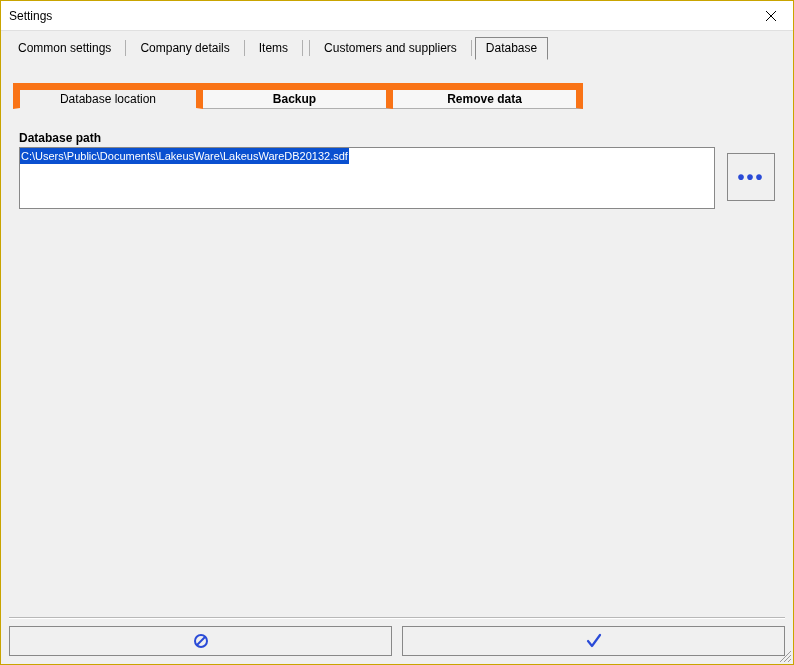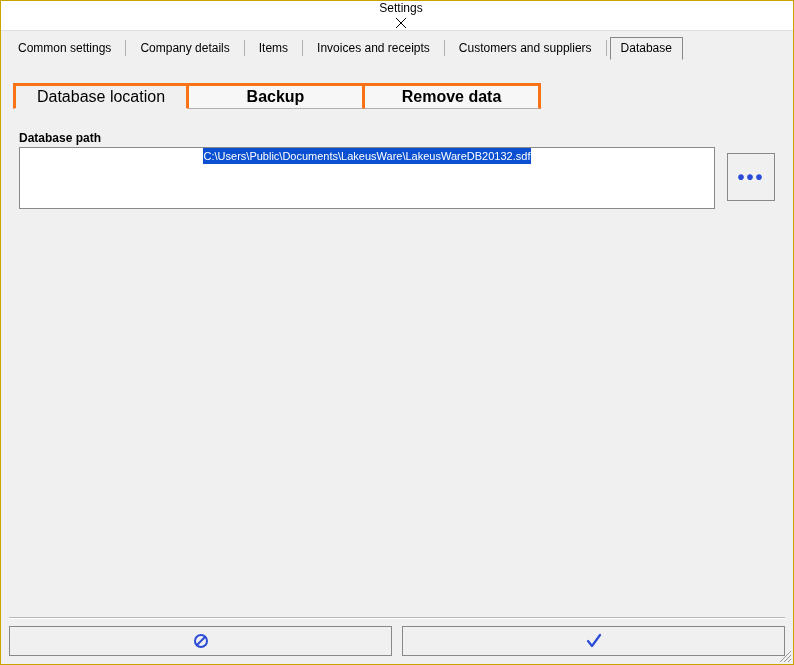--- a/index.html
+++ b/index.html
@@ -17,21 +17,20 @@
     background: #f0f0f0;
     position: relative;
   }
   .titlebar {
     height: 30px;
     background: #ffffff;
     display: flex;
     align-items: center;
     padding: 0 0 0 8px;
     border-bottom: 1px solid #e0e0e0;
-    flex-direction: column;
   }
   .titlebar .title {
     font-size: 12px;
     color: #000;
     flex: 1;
   }
   .titlebar .close {
     width: 45px; height: 30px;
     display: flex; align-items: center; justify-content: center;
     cursor: default;
@@ -64,29 +63,29 @@
     width: 1px; height: 16px;
     background: #b0b0b0;
     margin: 0 3px;
   }
   .subtabs {
     display: flex;
     margin: 26px 12px 0 12px;
   }
   .subtabs .subtab {
     flex: 0 0 auto;
-    width: 176px;
+    width: 190px;
     height: 26px;
     display: flex;
     align-items: center;
     justify-content: center;
-    border: 3px solid #f97316;
+    border: 7px solid #f97316;
     border-bottom: 1px solid #b0b0b0;
     background: #f7f7f7;
-    font-size: 16px;
+    font-size: 12px;
     cursor: default;
   }
   .subtabs .subtab.active {
     background: #f0f0f0;
     border-bottom: 1px solid #f0f0f0;
   }
   .subtabs .subtab + .subtab { border-left: none; font-weight: bold; }
   .content {
     padding: 22px 18px 0 18px;
   }
@@ -100,21 +99,20 @@
     gap: 12px;
     align-items: flex-start;
   }
   .pathbox {
     flex: 1;
     height: 62px;
     border: 1px solid #888;
     background: #fff;
     padding: 0;
     overflow: hidden;
-    text-align: center;
   }
   .pathbox .selected {
     display: inline-block;
     background: #0a50d0;
     color: #fff;
     font-size: 11px;
     padding: 1px 1px;
     line-height: 14px;
   }
   .browse-btn {
@@ -176,21 +174,20 @@
     </div>
   </div>
 
   <div class="tabs-top">
     <div class="tab">Common settings</div>
     <div class="sep"></div>
     <div class="tab">Company details</div>
     <div class="sep"></div>
     <div class="tab">Items</div>
     <div class="sep"></div>
-    <div class="tab">Invoices and receipts</div>
     <div class="sep"></div>
     <div class="tab">Customers and suppliers</div>
     <div class="sep"></div>
     <div class="tab active">Database</div>
   </div>
 
   <div class="subtabs">
     <div class="subtab active">Database location</div>
     <div class="subtab">Backup</div>
     <div class="subtab">Remove data</div>

